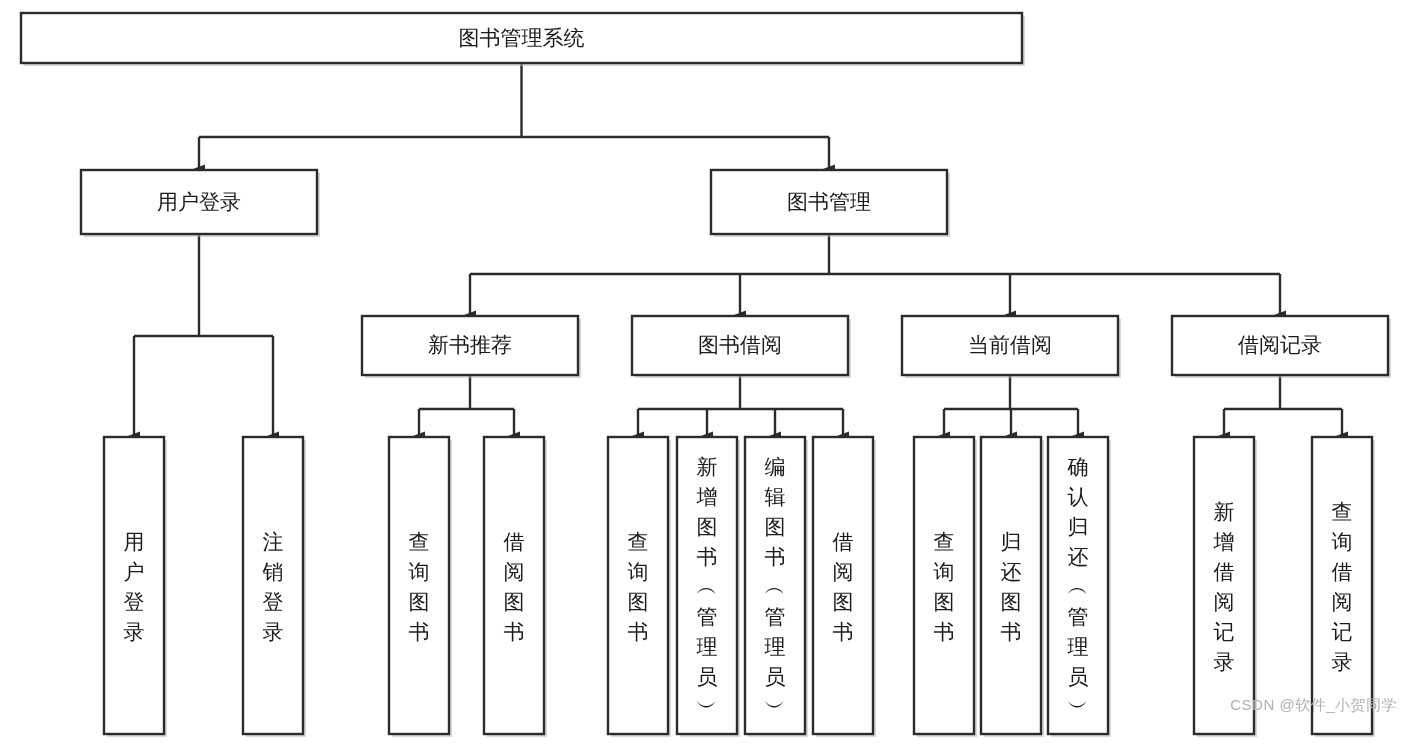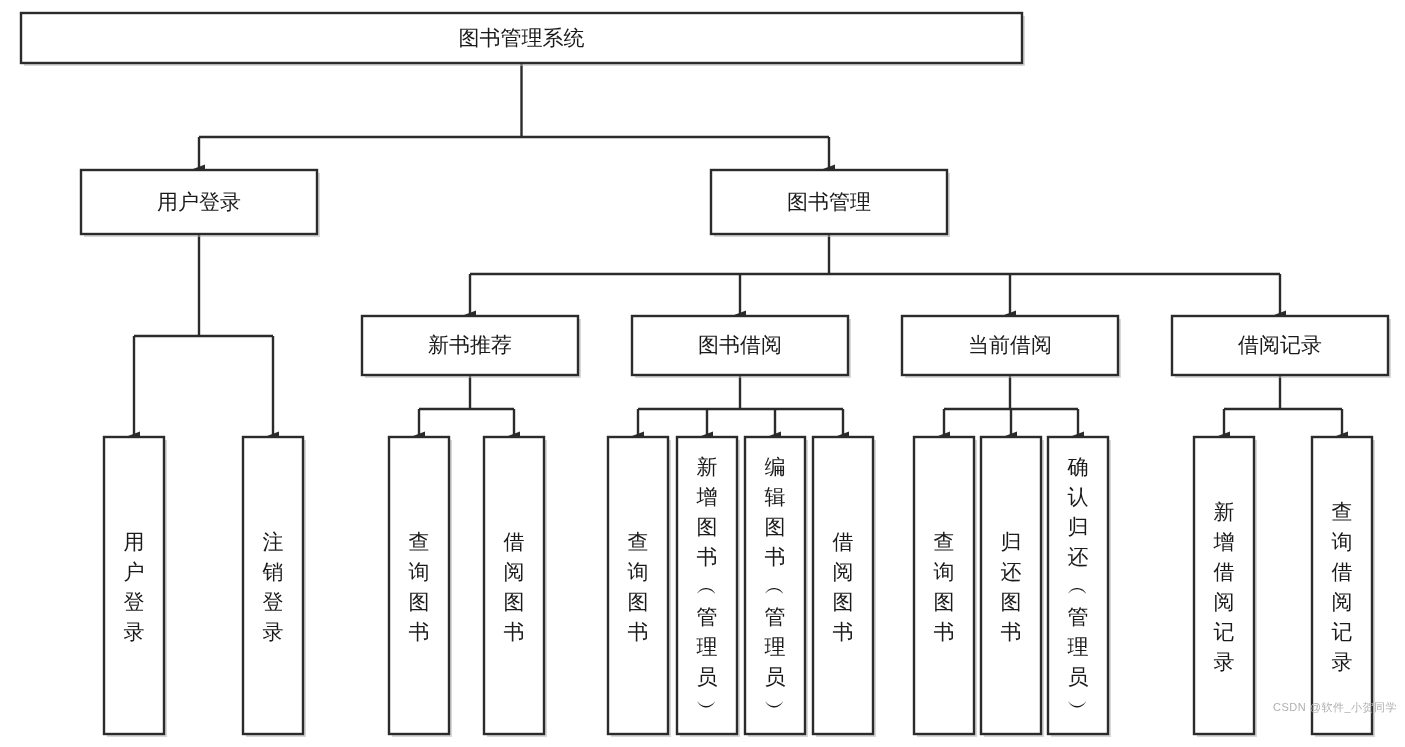--- a/index.html
+++ b/index.html
@@ -59,21 +59,21 @@
     font-family: "Liberation Sans", "DejaVu Sans", sans-serif;
     font-size: 21px;
     fill: #1a1a1a;
     text-anchor: middle;
   }
   .watermark {
     position: absolute;
     right: 8px;
     bottom: 4px;
     font-family: "Liberation Sans", "DejaVu Sans", sans-serif;
-    font-size: 11px;
+    font-size: 15px;
     color: #b0b0b0;
     letter-spacing: 0.5px;
     white-space: nowrap;
     pointer-events: none;
   }
 </style>
 </head>
 <body>
 
 <div id="diagram-root">

